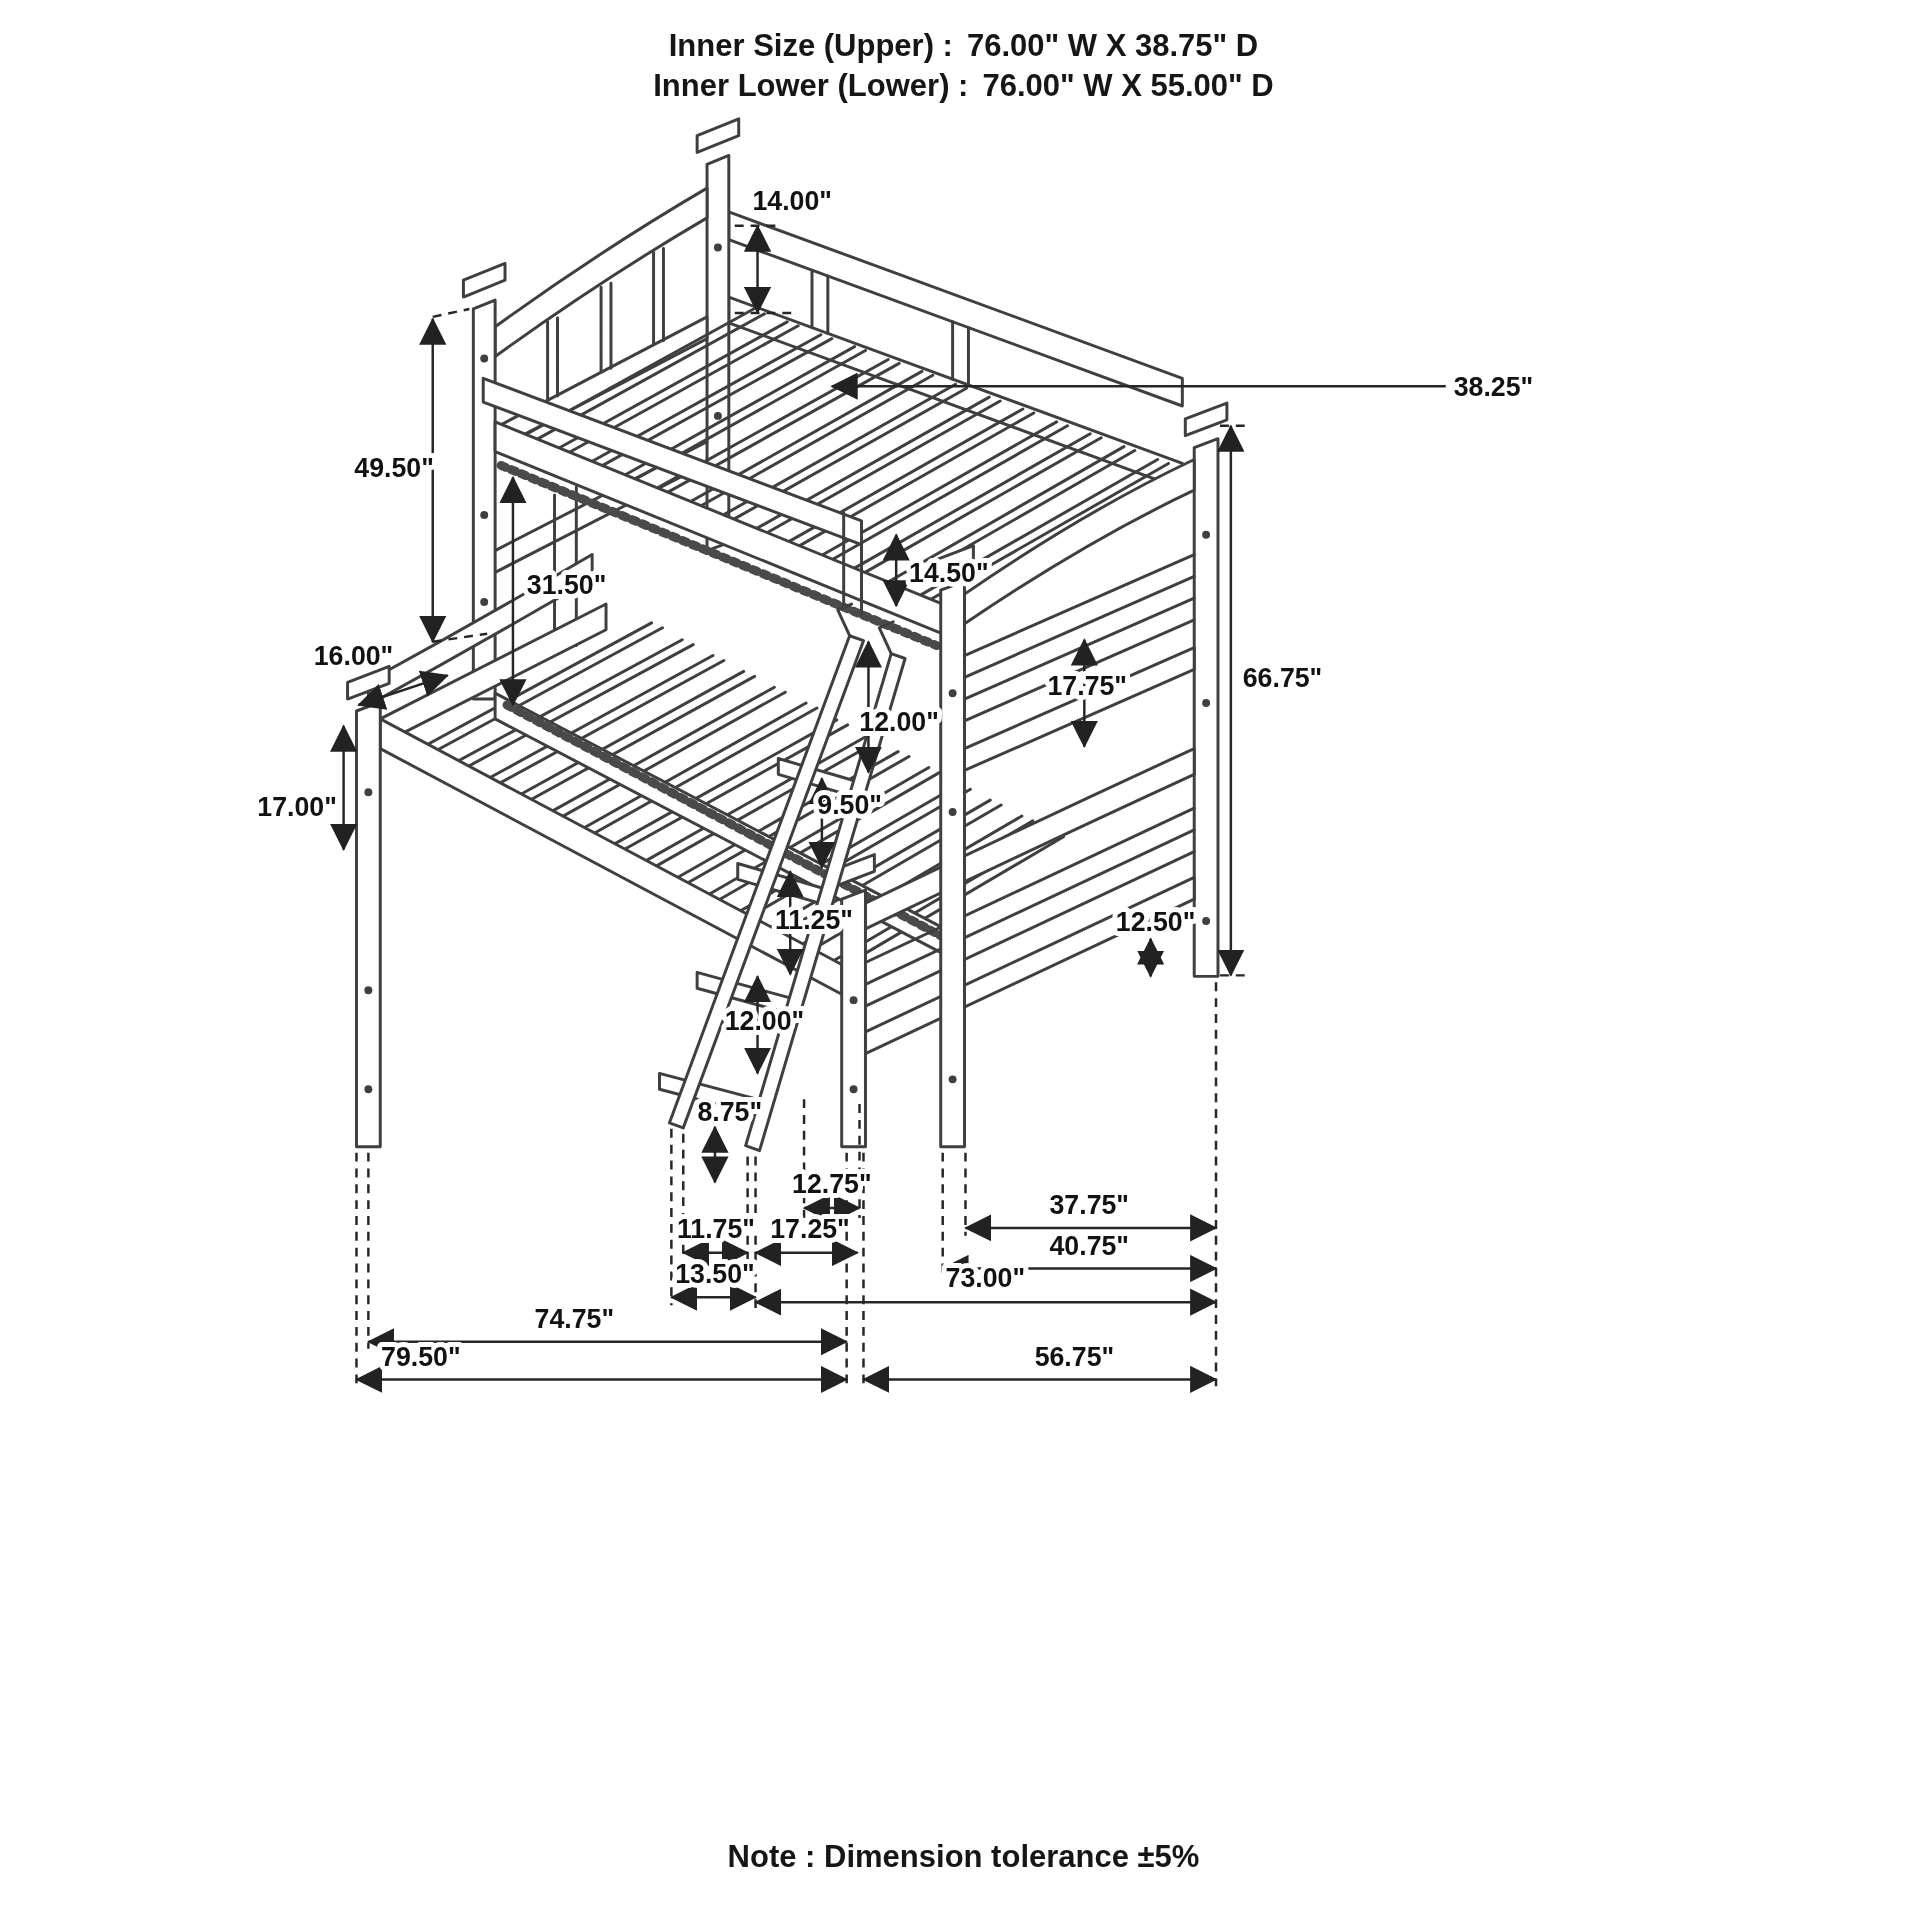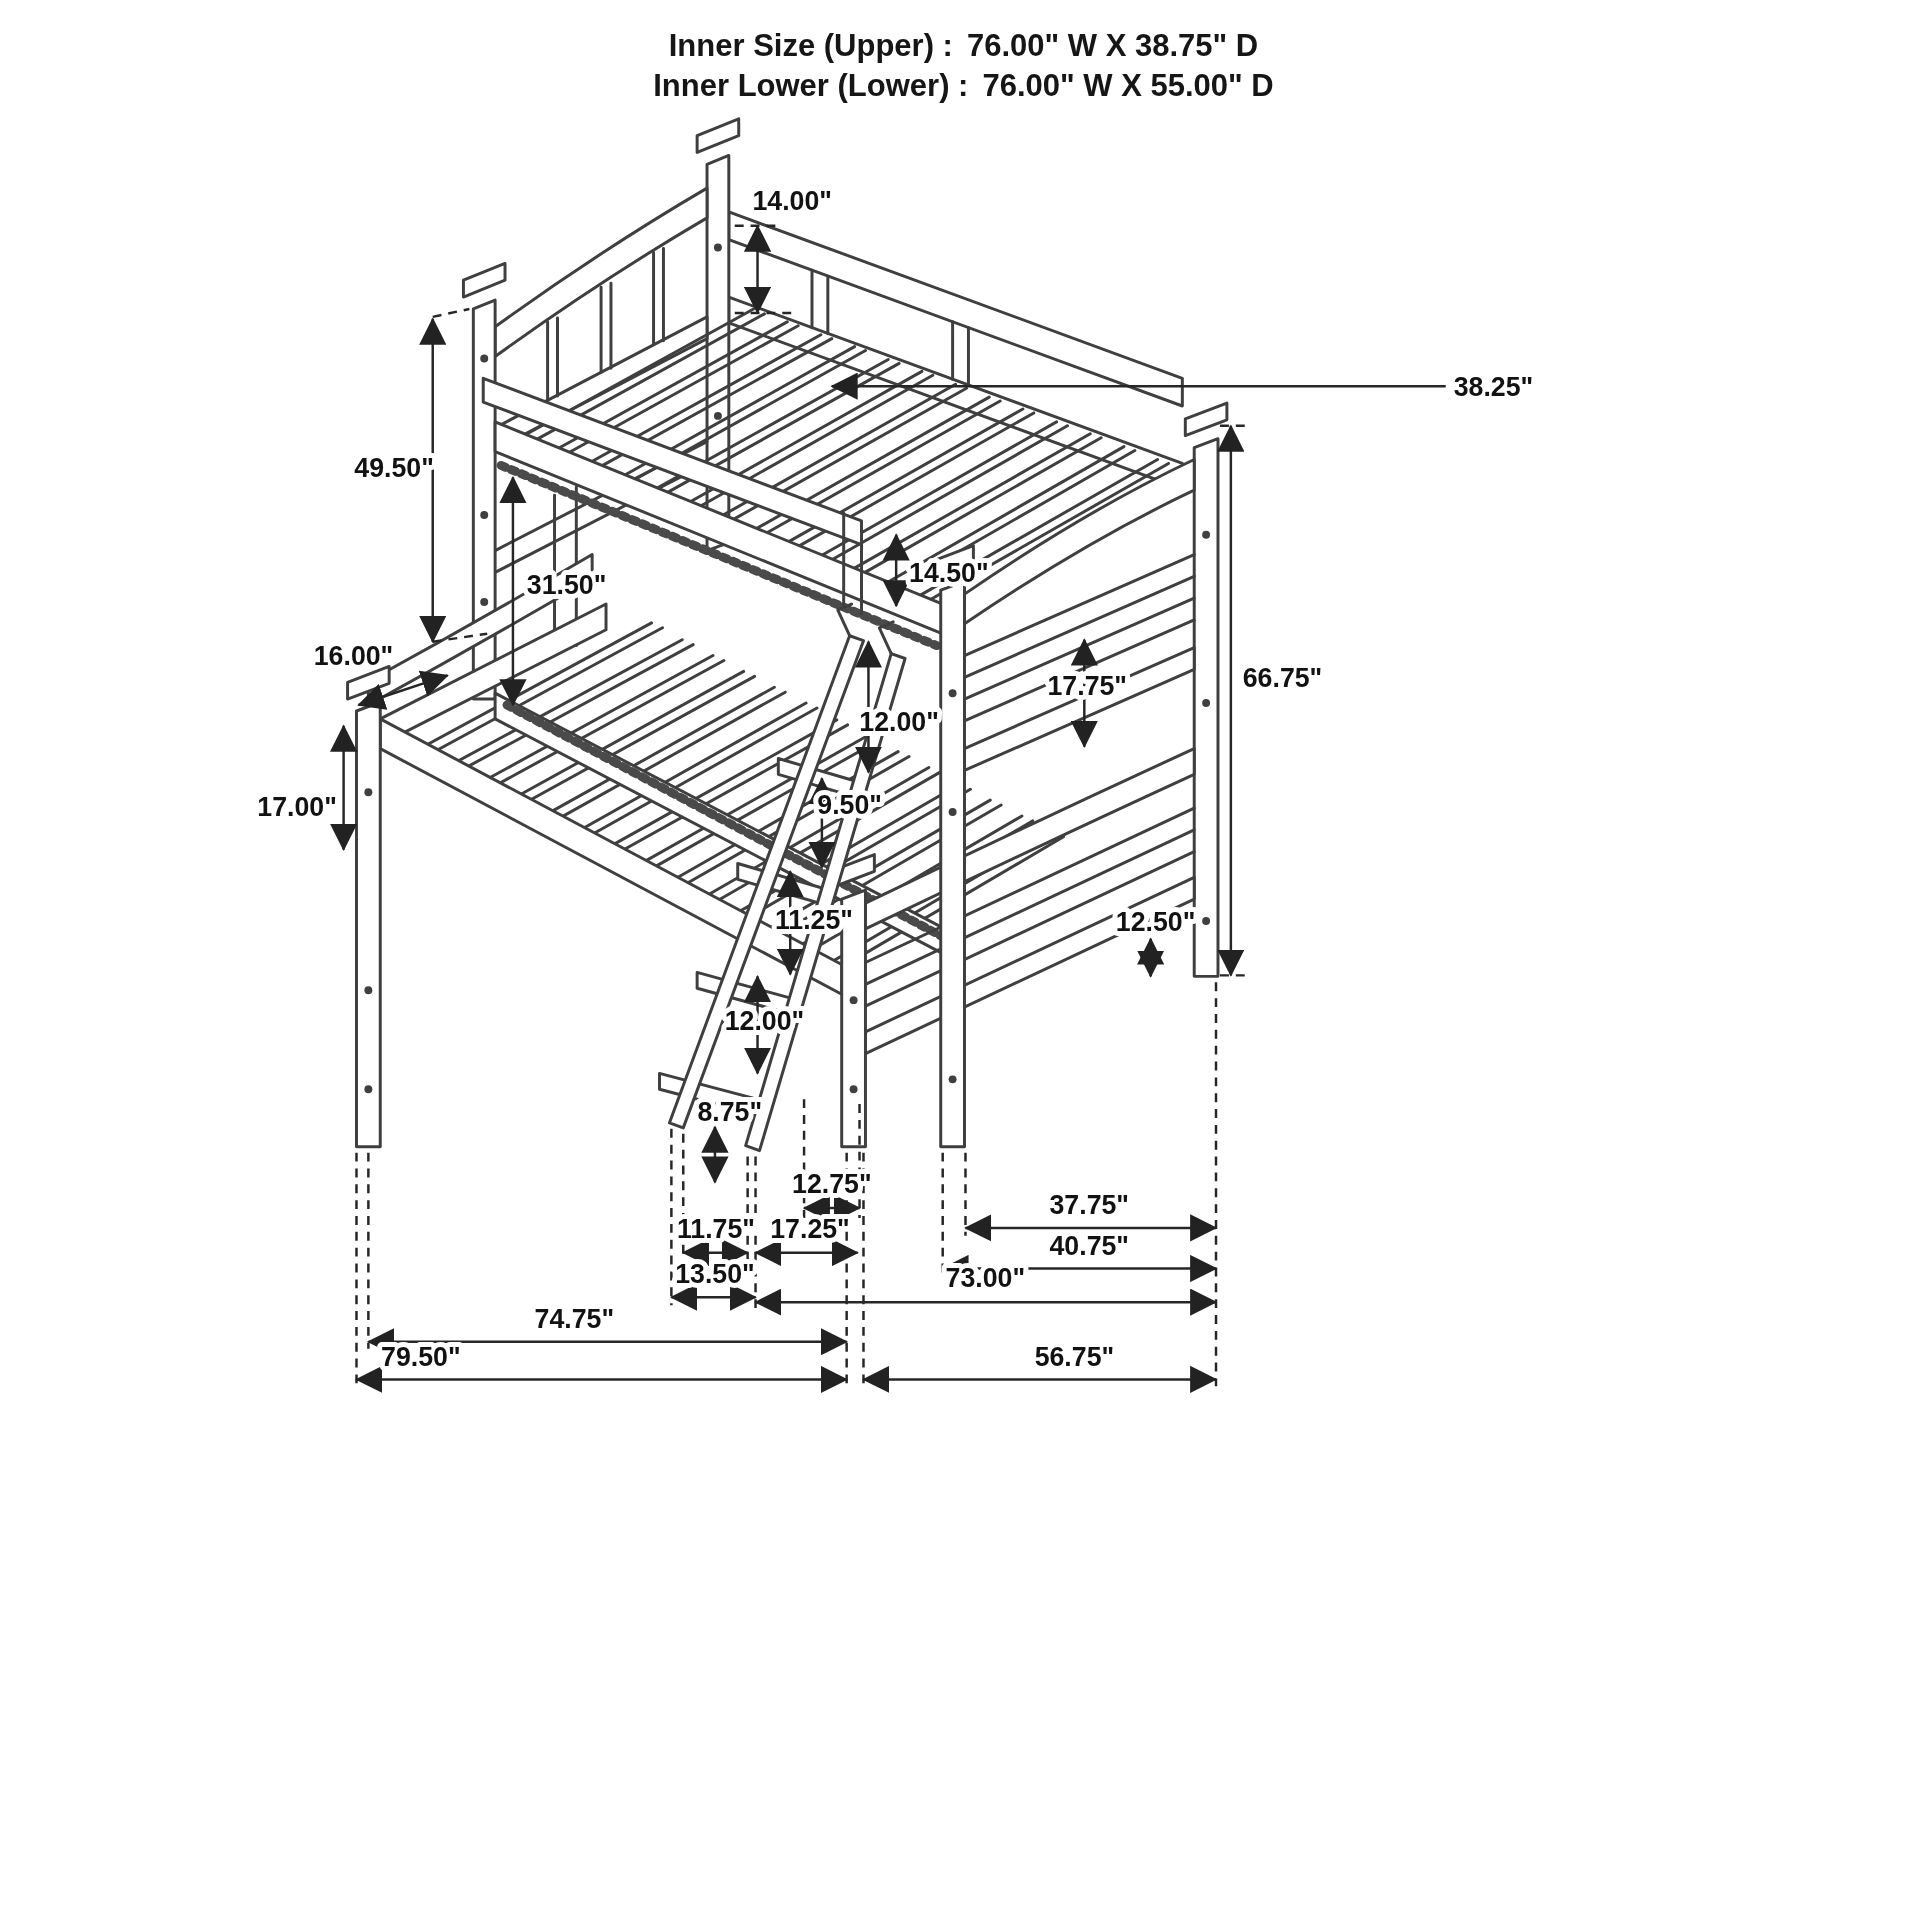--- a/index.html
+++ b/index.html
@@ -203,14 +203,15 @@
       <text class="dim" x="1100" y="1226" text-anchor="middle">37.75"</text>
       <text class="dim" x="1100" y="1267" text-anchor="middle">40.75"</text>
       <text class="dim" x="722" y="1296" text-anchor="middle">13.50"</text>
       <text class="dim" x="995" y="1300" text-anchor="middle">73.00"</text>
       <text class="dim" x="580" y="1341" text-anchor="middle">74.75"</text>
       <text class="dim" x="425" y="1379" text-anchor="middle">79.50"</text>
       <text class="dim" x="1085" y="1379" text-anchor="middle">56.75"</text>
     </g>
   </svg>
 
+  <div class="note">Note : Dimension tolerance ±5%</div>
 </div>
 
 
 </body></html>

